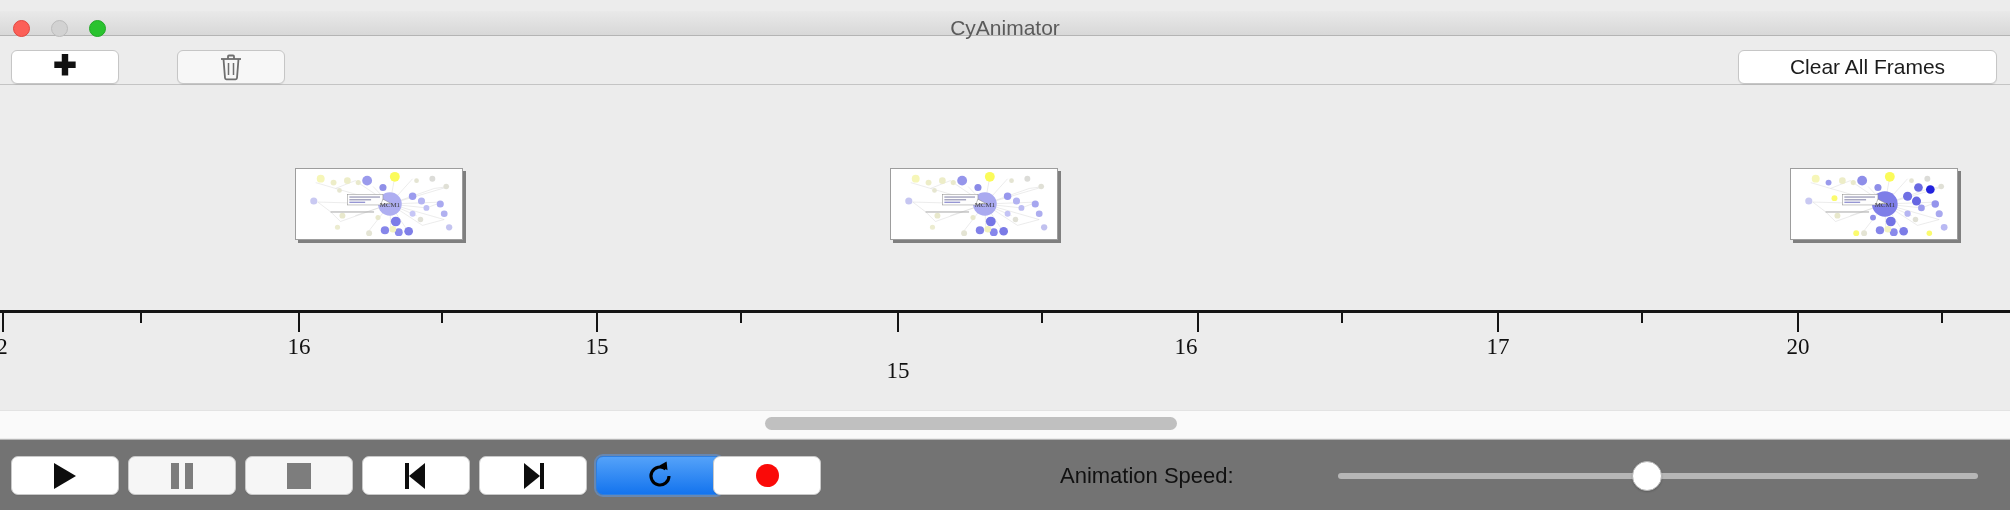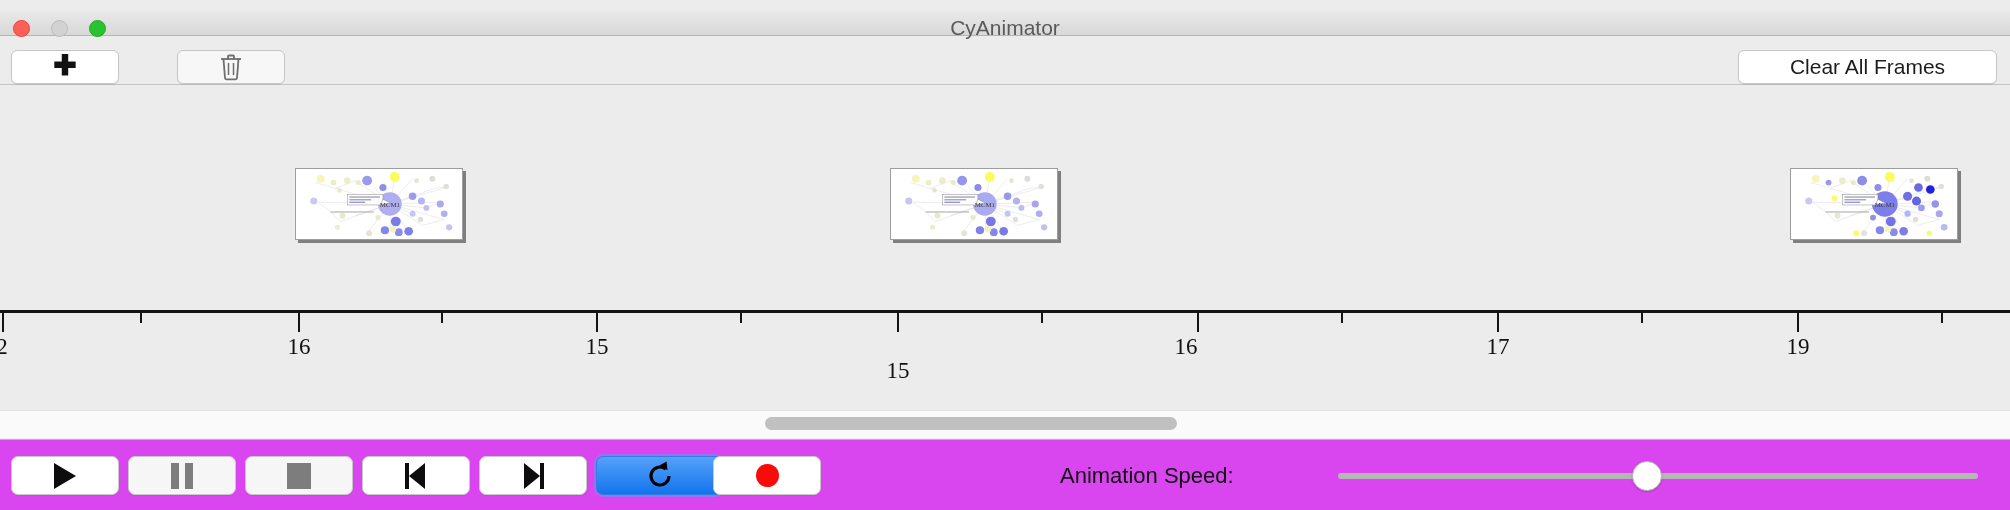--- a/index.html
+++ b/index.html
@@ -188,21 +188,21 @@
     background: #c0c0c0;
     border-radius: 7px;
     cursor: pointer;
   }
 
   
   .toolbar-bottom {
     position: absolute;
     left: 0; top: 439px;
     width: 2010px; height: 71px;
-    background: #d946ef;
+    background: #737373;
     border-top: 1px solid #b6b6b6;
   }
 
   .pbtn {
     position: absolute;
     top: 16px;
     height: 39px;
     background: #ffffff;
     border: 1px solid #c9c9c9;
     border-radius: 7px;
@@ -489,21 +489,21 @@
     <div class="tick minor" style="left:1641px;"></div>
     <div class="tick major" style="left:1797px;"></div>
     <div class="tick minor" style="left:1941px;"></div>
 
     <div class="tick-label" style="left:2px;">2</div>
     <div class="tick-label" style="left:299px;">16</div>
     <div class="tick-label" style="left:597px;">15</div>
     <div class="tick-label" style="left:898px;margin-top:24px;">15</div>
     <div class="tick-label" style="left:1186px;">16</div>
     <div class="tick-label" style="left:1498px;">17</div>
-    <div class="tick-label" style="left:1798px;">19</div>
+    <div class="tick-label" style="left:1798px;">20</div>
 
   </div>
 
   <div class="hscroll-track">
     <div class="hscroll-thumb"></div>
   </div>
 
   <div class="toolbar-bottom">
 
     <div class="pbtn" style="left:11px;width:108px;">

